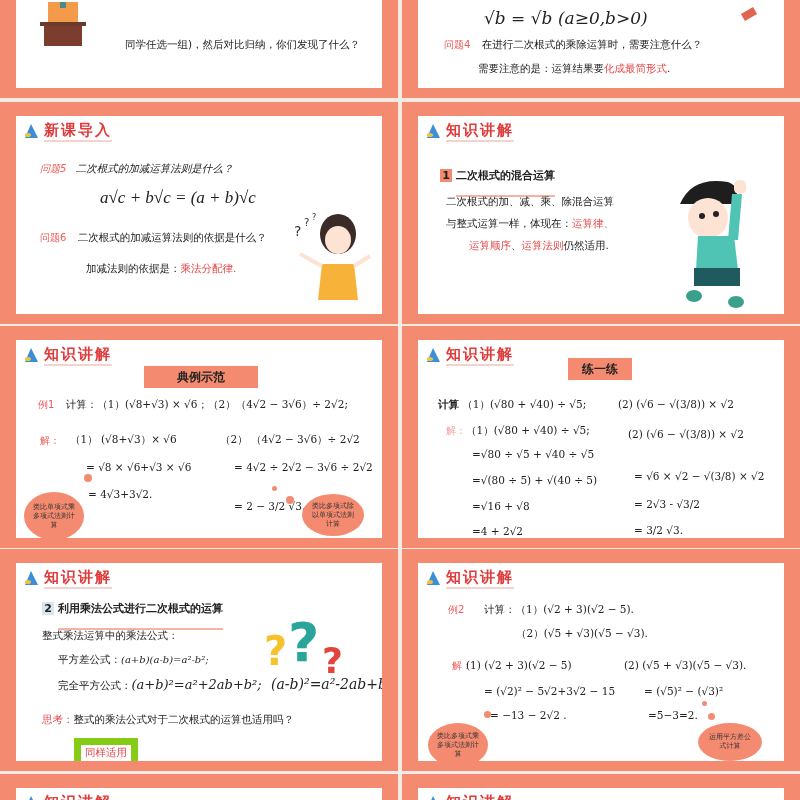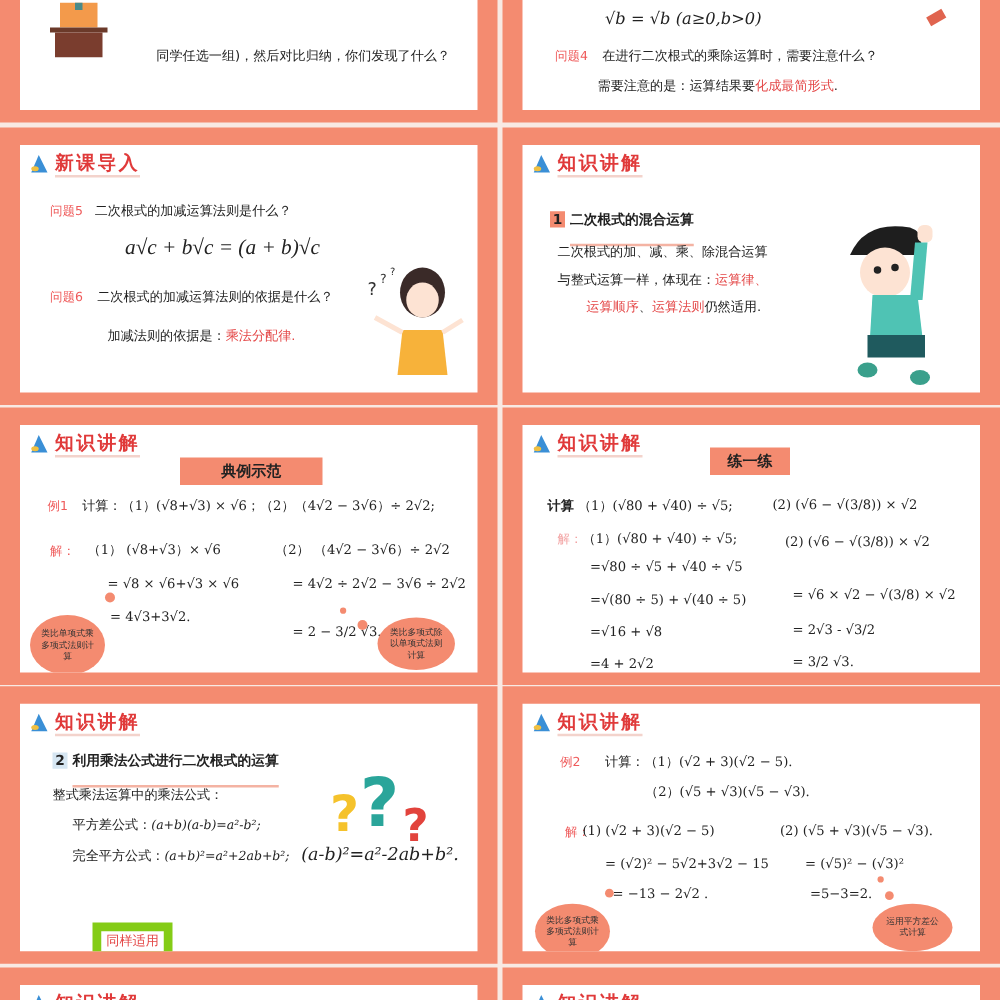--- a/index.html
+++ b/index.html
@@ -35,21 +35,21 @@
         <rect x="2" y="20" width="46" height="4" fill="#6b3a2a"></rect>
         <rect x="6" y="24" width="38" height="20" fill="#7a3d2e"></rect>
       </svg>
     </div>
     <div class="abs txt" style="left:109px;top:148px;">同学任选一组)，然后对比归纳，你们发现了什么？</div>
   </div>
 </div>
 
 <div class="slide" style="left:402px;top:-124px;">
   <div class="inner">
-    <div class="abs math" style="left:66px;top:118px;font-style:italic;font-size:13px;">√b = √b (a≥0,b&gt;0)</div>
+    <div class="abs math" style="left:66px;top:118px;font-style:italic;font-size:17px;">√b = √b (a≥0,b&gt;0)</div>
     <div class="abs" style="left:324px;top:120px;width:14px;height:8px;background:#e0644f;transform:rotate(-30deg);"></div>
     <div class="abs txt" style="left:26px;top:148px;">
       <span class="lbl">问题4</span>
       <span style="margin-left:8px">在进行二次根式的乘除运算时，需要注意什么？</span>
     </div>
     <div class="abs txt" style="left:60px;top:172px;">
       <span>需要注意的是：运算结果要</span><span class="red">化成最简形式</span><span>.</span>
     </div>
   </div>
 </div>
@@ -58,21 +58,21 @@
   <div class="inner">
     <div class="hdr">
       <span class="bag">
           <svg width="18" height="16" viewBox="0 0 18 16">
             <path d="M3 15 L9 1 L16 15 Z" fill="#3a8fd6"></path>
             <ellipse cx="6" cy="12" rx="3" ry="2" fill="#f0c040"></ellipse>
           </svg>
         </span>
       <span class="hdr-title">新课导入</span>
     </div>
-    <div class="abs txt" style="left:24px;top:46px;">
+    <div class="abs txt" style="left:24px;top:46px;font-style:italic;">
       <span class="lbl">问题5</span>
       <span style="margin-left:6px">二次根式的加减运算法则是什么？</span>
     </div>
     <div class="abs mathbig" style="left:84px;top:72px;">a√c + b√c = (a + b)√c</div>
     <div class="abs txt" style="left:24px;top:115px;">
       <span class="lbl">问题6</span>
       <span style="margin-left:8px">二次根式的加减运算法则的依据是什么？</span>
     </div>
     <div class="abs txt" style="left:70px;top:146px;">
       <span>加减法则的依据是：</span><span class="red">乘法分配律.</span>
@@ -203,22 +203,25 @@
       <span class="hdr-title">知识讲解</span>
     </div>
     <div class="abs" style="left:26px;top:34px;">
       <span class="secnum" style="background:#d6e6f2">2</span><span class="sechead">利用乘法公式进行二次根式的运算</span>
     </div>
     <div class="abs txt" style="left:26px;top:66px;">整式乘法运算中的乘法公式：</div>
     <div class="abs txt" style="left:42px;top:90px;">
       <span>平方差公式：</span><span class="math red" style="font-style:italic;font-size:10px">(a+b)(a-b)=a²-b²;</span>
     </div>
     <div class="abs txt" style="left:42px;top:113px;">
-      <span>完全平方公式：</span><span class="math red" style="font-style:italic;font-size:10px">(a+b)²=a²+2ab+b²;</span>
+      <span>完全平方公式：</span><span class="math red" style="font-style:italic;font-size:13px">(a+b)²=a²+2ab+b²;</span>
       <span class="math red" style="font-style:italic;font-size:14px;margin-left:6px">(a-b)²=a²-2ab+b².</span>
+    </div>
+    <div class="abs txt" style="left:26px;top:150px;">
+      <span class="red">思考：</span><span>整式的乘法公式对于二次根式的运算也适用吗？</span>
     </div>
     <div class="pill" style="left:58px;top:175px;">同样适用</div>
     <div class="abs" style="left:248px;top:44px;width:96px;height:70px;">
       <svg width="96" height="70" viewBox="0 0 96 70">
         <text x="0" y="58" font-size="40" font-weight="bold" fill="#f5c22b" font-family="DejaVu Sans">?</text>
         <text x="24" y="54" font-size="54" font-weight="bold" fill="#2aa59a" font-family="DejaVu Sans">?</text>
         <text x="58" y="66" font-size="36" font-weight="bold" fill="#e2433c" font-family="DejaVu Sans">?</text>
       </svg>
     </div>
   </div>

